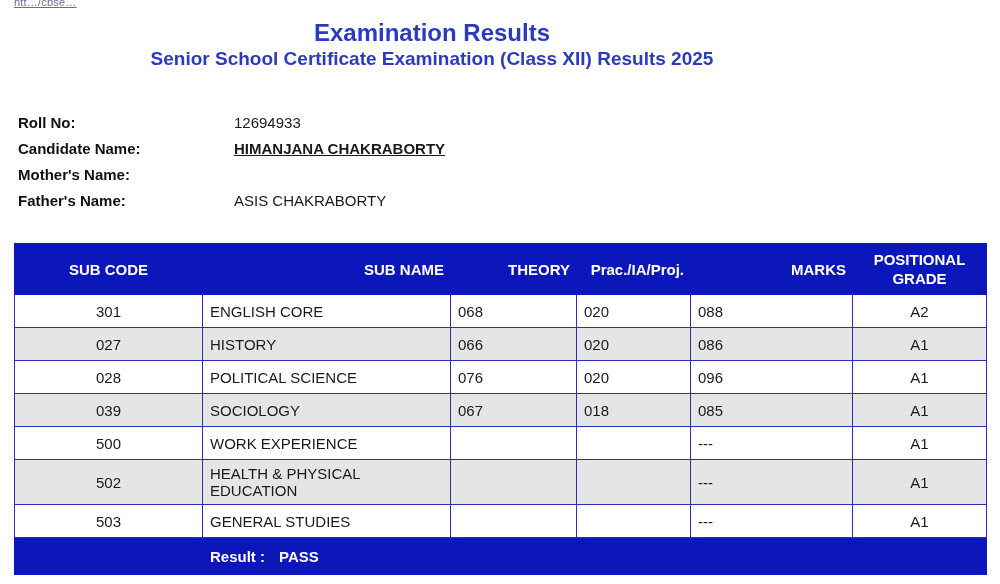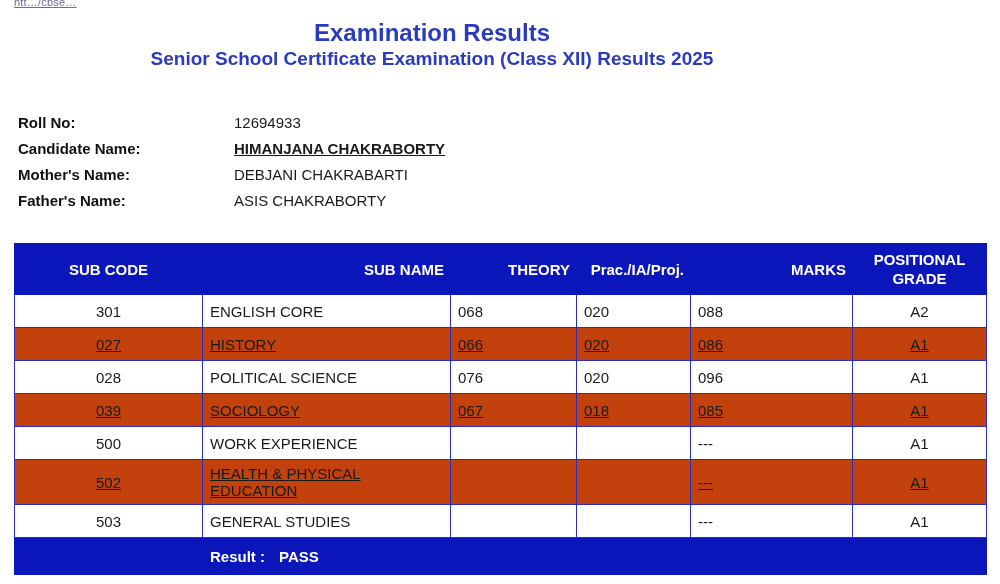--- a/index.html
+++ b/index.html
@@ -99,22 +99,21 @@
     border: 1px solid #2b2fb8;
     font-size: 15px;
     padding: 5px 7px;
     height: 22px;
     vertical-align: middle;
     color: #1a1a1a;
   }
   td.c { text-align: center; }
   td.l { text-align: left; }
   tr.alt td {
-    background: #c2410c;
-    text-decoration: underline;
+    background: #e5e5e5;
   }
   tr.result-row td {
     background: #0b17ba;
     color: #ffffff;
     font-weight: bold;
     font-size: 15px;
     border: 1px solid #0b17ba;
     height: 26px;
   }
   .result-label-cell {
@@ -146,21 +145,20 @@
     <div class="info-row">
       <div class="info-label">Roll No:</div>
       <div class="info-value">12694933</div>
     </div>
     <div class="info-row">
       <div class="info-label">Candidate Name:</div>
       <div class="info-value bold">HIMANJANA CHAKRABORTY</div>
     </div>
     <div class="info-row">
       <div class="info-label">Mother's Name:</div>
-      <div class="info-value">DEBJANI CHAKRABARTI</div>
     </div>
     <div class="info-row">
       <div class="info-label">Father's Name:</div>
       <div class="info-value">ASIS CHAKRABORTY</div>
     </div>
   </div>
 
   <table class="results">
     <colgroup>
       <col class="c1">

